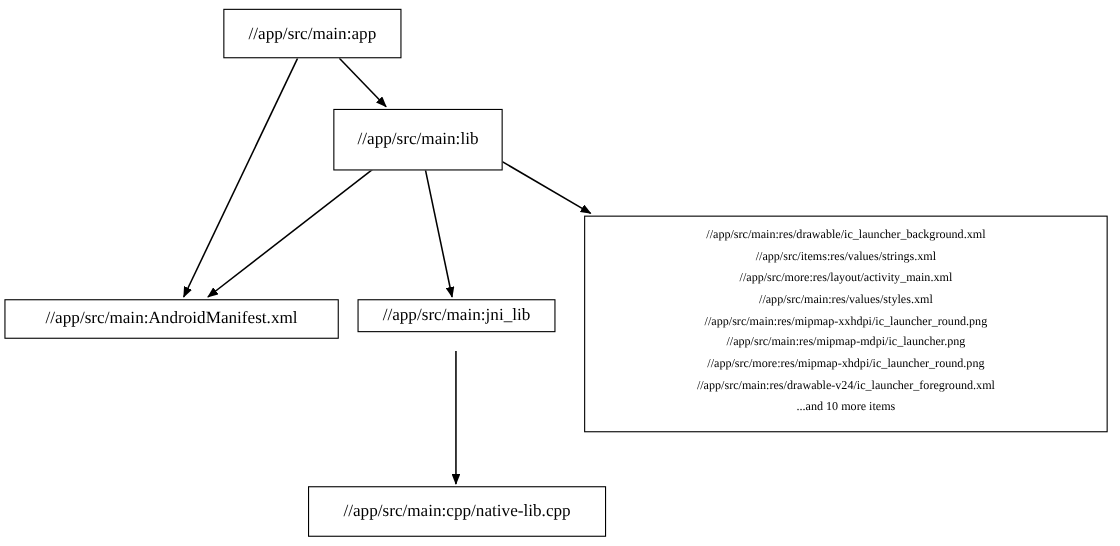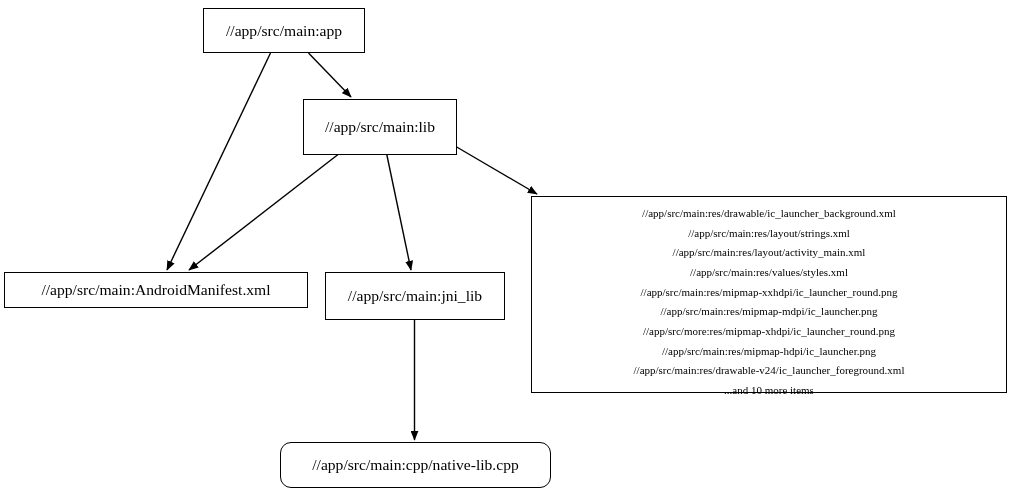--- a/index.html
+++ b/index.html
@@ -49,22 +49,22 @@
     line-height: 19.65px;
   }
   .gnode-multiline .gline {
     display: block;
     white-space: nowrap;
   }
   
   #node-app        { left: 203px; top: 8px;   width: 162px; height: 45px; }
   #node-lib        { left: 303px; top: 99px;  width: 154px; height: 56px; }
   #node-manifest   { left: 4px;   top: 272px; width: 304px; height: 36px; }
-  #node-jnilib     { left: 325px; top: 272px; width: 180px; height: 48px; }
-  #node-nativelib  { left: 280px; top: 442px; width: 271px; height: 46px; border-radius: 11px; }
+  #node-jnilib     { left: 325px; top: 272px; width: 180px; height: 30px; }
+  #node-nativelib  { left: 280px; top: 442px; width: 271px; height: 46px; }
   #node-resources  { left: 531px; top: 196px; width: 476px; height: 197px; }
 </style>
 </head>
 <body>
 
 <div id="graph-canvas">
 
   <svg id="edge-layer" viewBox="0 0 1018 496" width="1018" height="496" xmlns="http://www.w3.org/2000/svg">
     <defs>
       <marker id="arrowhead" markerWidth="10" markerHeight="8" refX="9.2" refY="4" orient="auto" markerUnits="userSpaceOnUse">
@@ -100,24 +100,23 @@
   <div class="gnode" id="node-jnilib">
     <span>//app/src/main:jni_lib</span>
   </div>
 
   <div class="gnode" id="node-nativelib">
     <span>//app/src/main:cpp/native-lib.cpp</span>
   </div>
 
   <div class="gnode gnode-multiline" id="node-resources">
     <span class="gline">//app/src/main:res/drawable/ic_launcher_background.xml</span>
-    <span class="gline">//app/src/main:res/layout/strings.xml</span>
-    <span class="gline">//app/src/main:res/layout/activity_main.xml</span>
+    <span class="gline">//app/src/items:res/values/strings.xml</span>
+    <span class="gline">//app/src/more:res/layout/activity_main.xml</span>
     <span class="gline">//app/src/main:res/values/styles.xml</span>
     <span class="gline">//app/src/main:res/mipmap-xxhdpi/ic_launcher_round.png</span>
     <span class="gline">//app/src/main:res/mipmap-mdpi/ic_launcher.png</span>
     <span class="gline">//app/src/more:res/mipmap-xhdpi/ic_launcher_round.png</span>
-    <span class="gline">//app/src/main:res/mipmap-hdpi/ic_launcher.png</span>
     <span class="gline">//app/src/main:res/drawable-v24/ic_launcher_foreground.xml</span>
     <span class="gline">...and 10 more items</span>
   </div>
 
 </div>
 
 </body></html>

